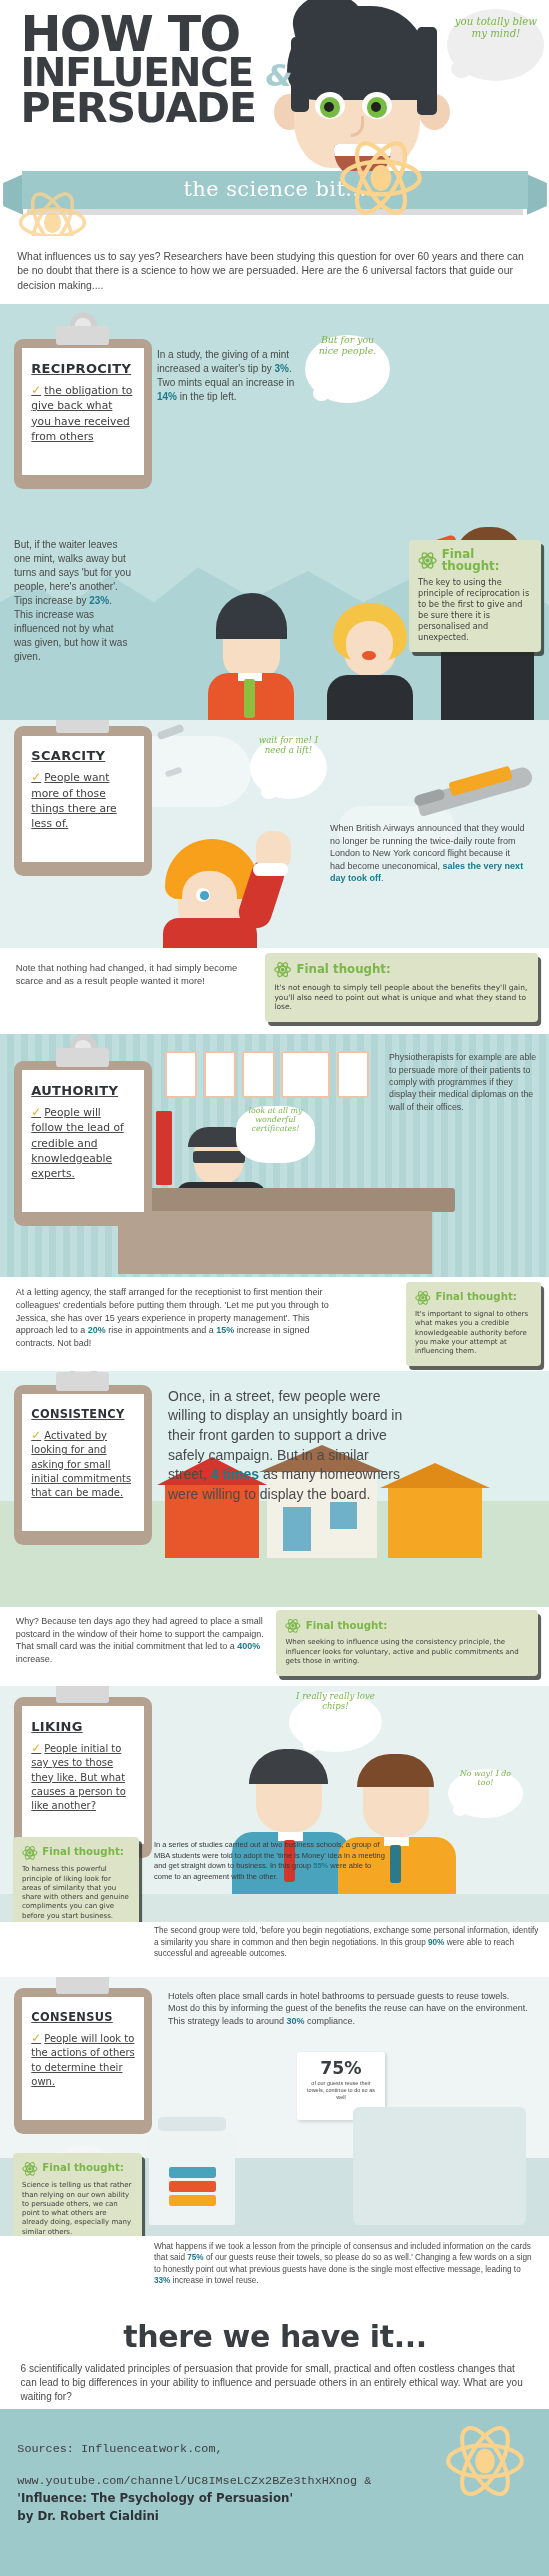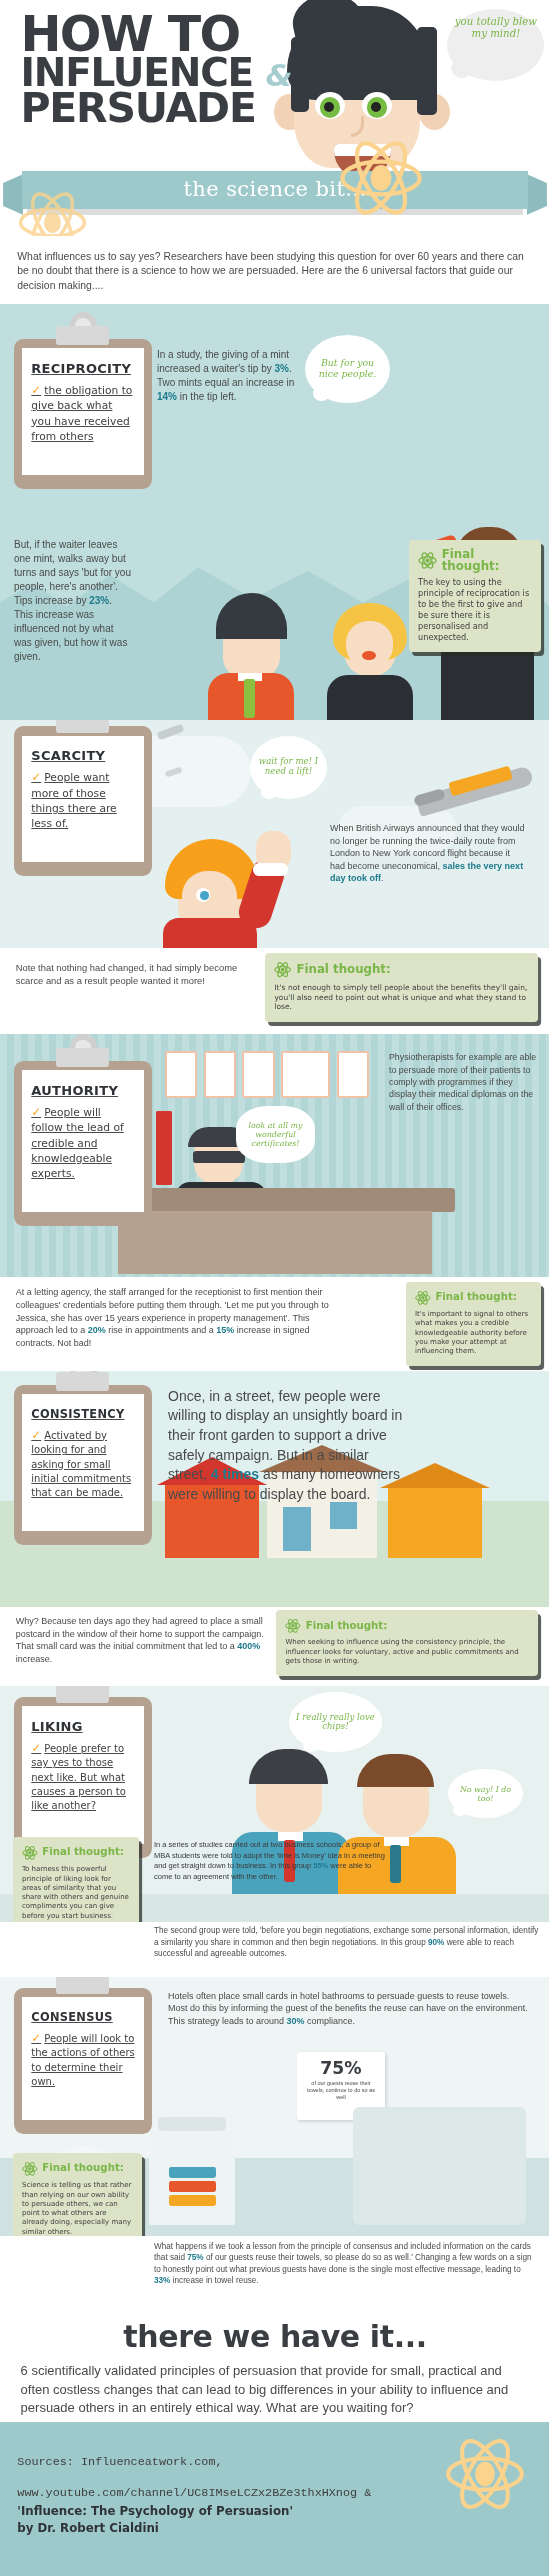--- a/index.html
+++ b/index.html
@@ -80,28 +80,28 @@
   .body-txt b, .hl { color:#1d7a8c; font-weight:bold; }
 
   
   .final { position:absolute; background:#dde3c6; border-radius:4px; padding:7.9px 9.4px 9.4px 9.4px; z-index:8;
            box-shadow:3.1px 3.9px 0 rgba(40,45,40,0.75);}
   .final-head { display:flex; align-items:center; gap:4.7px; color:#7ab648; font-weight:bold; font-size:11.8px;
                 line-height:1.05; font-family:"DejaVu Sans", sans-serif; margin-bottom:4.7px;}
   .final-body { font-size:7.5px; line-height:1.32; color:#3f3f3f; font-family:"DejaVu Sans", sans-serif;}
   .atom-ico svg { display:block; }
 
-  .speech { position:absolute; background:#fff; border-radius:50%; z-index:7; display:flex; align-items:center; justify-content:center;}
+  .speech { position:absolute; background:#fff; border-radius:50%; z-index:7; display:flex; align-items:flex-start; justify-content:center;}
   .speech .stxt { font-family:"DejaVu Serif", serif; font-style:italic; color:#7ab648; text-align:center; line-height:1.15;}
   .speech .stail { position:absolute; background:#fff; }
 
   
   .closing { text-align:center; padding:20.4px 19px 4.7px; }
   .closing h2 { font-size:30px; color:#3a3d42; font-weight:bold; font-family:"DejaVu Sans", sans-serif; letter-spacing:-0.4px;}
-  .closing p { font-size:13px; line-height:1.4; color:#4a4a4a; text-align:left; padding:7.9px 1.6px 0; }
+  .closing p { font-size:10px; line-height:1.4; color:#4a4a4a; text-align:left; padding:7.9px 1.6px 0; }
   .sources { background:#9ec9cb; padding:17.3px 17.3px 94px 17.3px; position:relative; }
   .sources .s1 { font-size:11.8px; font-family:Liberation Mono, monospace; color:#3f3f3f; line-height:1.3;margin-top:16px;}
   .sources .s2 { font-size:11.8px; font-weight:bold; color:#2f3337; font-family:"DejaVu Sans", sans-serif; line-height:1.25; margin-top:2.4px;}
 </style>
 </head>
 <body>
 
 <div class="page">
 
   <div class="header">
@@ -418,21 +418,21 @@
 
   <div class="section" style="height:236px;">
     <div class="sec-bg" style="background:#e6f1f0;"></div>
 
     <div class="clipboard" style="left:14px; top:11px;">
       <div class="clip-ring"></div>
       <div class="clip-top"></div>
       <div class="clip-paper">
         <div class="clip-title">LIKING</div>
         <div class="clip-body" style="font-size:10px;">
-          <span class="tick">✓</span><span>People prefer to say yes to those next like. But what causes a person to like another?</span>
+          <span class="tick">✓</span><span>People initial to say yes to those they like. But what causes a person to like another?</span>
         </div>
       </div>
     </div>
 
     <div class="speech" style="left:289px; top:6.3px; width:93px; height:60px;">
       <div class="stxt" style="font-size:8.6px; width:79px;">I really really love chips!</div>
       <div class="stail" style="left:14px; bottom:0; width:15.7px; height:14px; border-radius:50% 0 50% 50%;"></div>
     </div>
     <div class="speech" style="left:448px; top:83px; width:75px; height:49px;">
       <div class="stxt" style="font-size:7.9px; width:66px;">No way! I do too!</div>

